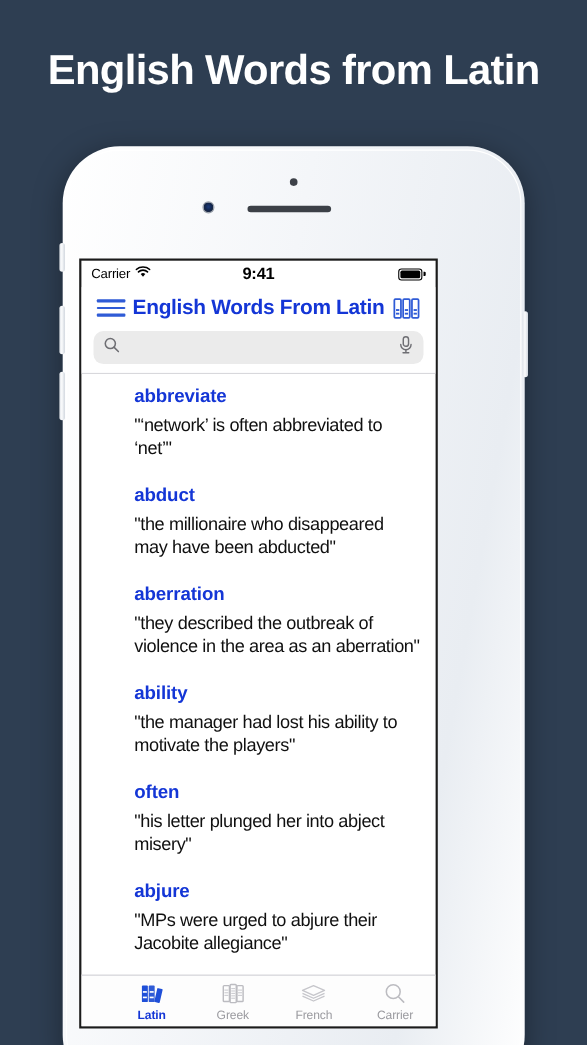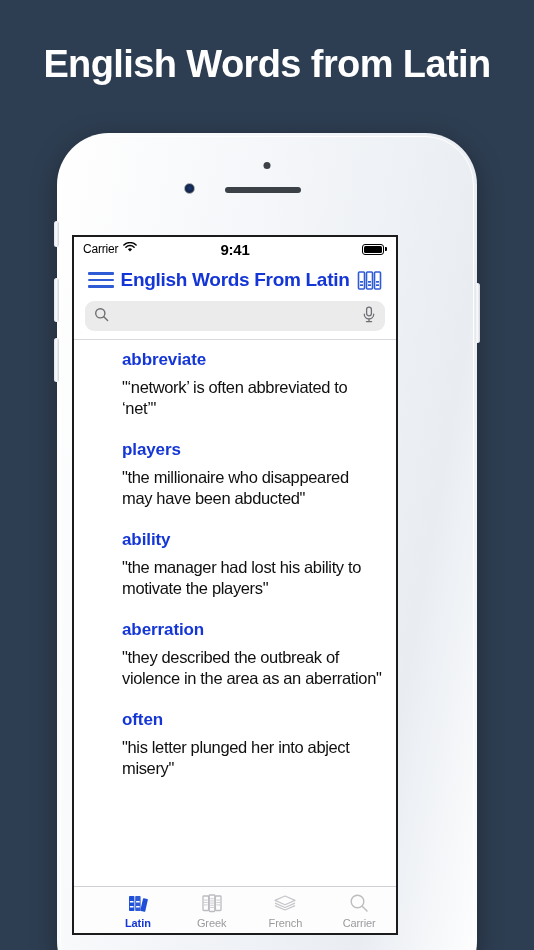--- a/index.html
+++ b/index.html
@@ -329,39 +329,43 @@
     <div class="list-divider"></div>
 
     <div class="entry-list">
 
       <div class="entry">
         <div class="entry-word">abbreviate</div>
         <div class="entry-example">"‘network’ is often abbreviated to ‘net’"</div>
       </div>
 
       <div class="entry">
-        <div class="entry-word">players</div>
+        <div class="entry-word">abduct</div>
         <div class="entry-example">"the millionaire who disappeared may have been abducted"</div>
+      </div>
+
+      <div class="entry">
+        <div class="entry-word">aberration</div>
+        <div class="entry-example">"they described the outbreak of violence in the area as an aberration"</div>
       </div>
 
       <div class="entry">
         <div class="entry-word">ability</div>
         <div class="entry-example">"the manager had lost his ability to motivate the players"</div>
       </div>
 
       <div class="entry">
-        <div class="entry-word">aberration</div>
-        <div class="entry-example">"they described the outbreak of violence in the area as an aberration"</div>
-      </div>
-
-      <div class="entry">
         <div class="entry-word">often</div>
         <div class="entry-example">"his letter plunged her into abject misery"</div>
       </div>
 
+      <div class="entry">
+        <div class="entry-word">abjure</div>
+        <div class="entry-example">"MPs were urged to abjure their Jacobite allegiance"</div>
+      </div>
 
     </div>
 
     <div class="tab-bar">
 
       <div class="tab-item active">
         <div class="tab-icon">
           <svg width="24" height="22" viewBox="0 0 24 22">
             <rect x="3" y="4" width="5.4" height="15" rx="0.8" fill="#1f4fd8"></rect>
             <rect x="9.2" y="4" width="5.4" height="15" rx="0.8" fill="#2f5bd6"></rect>

